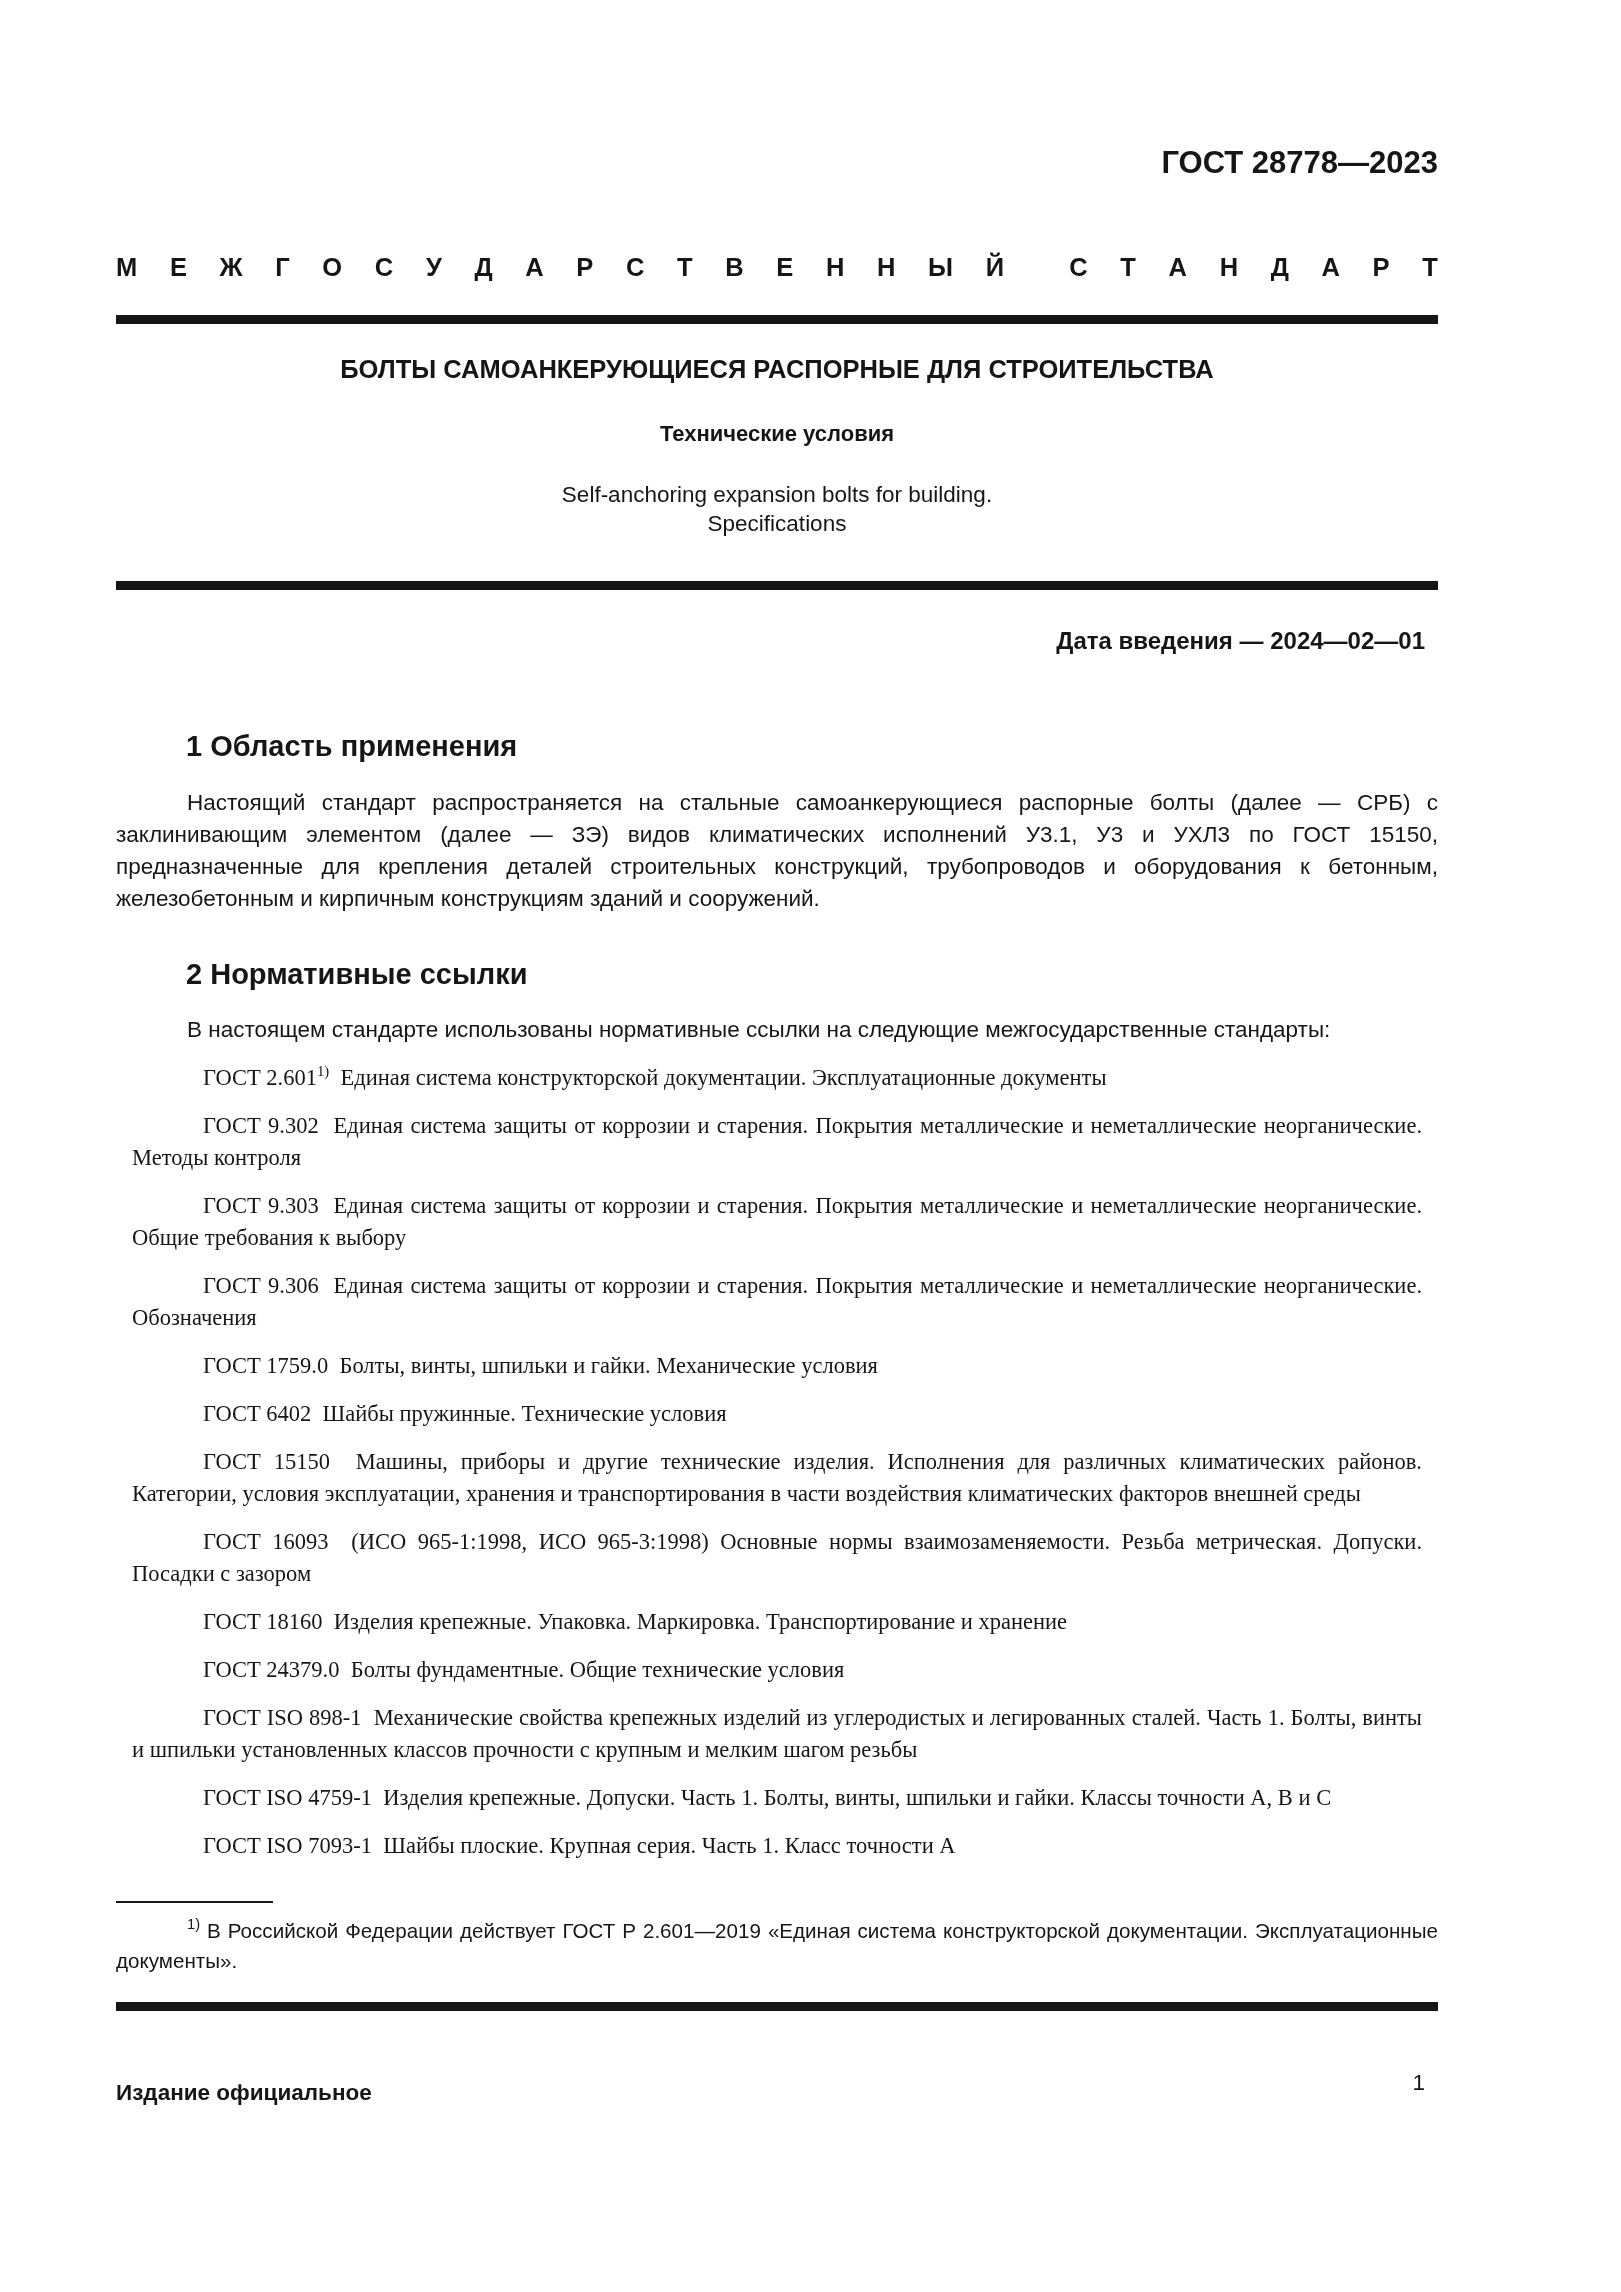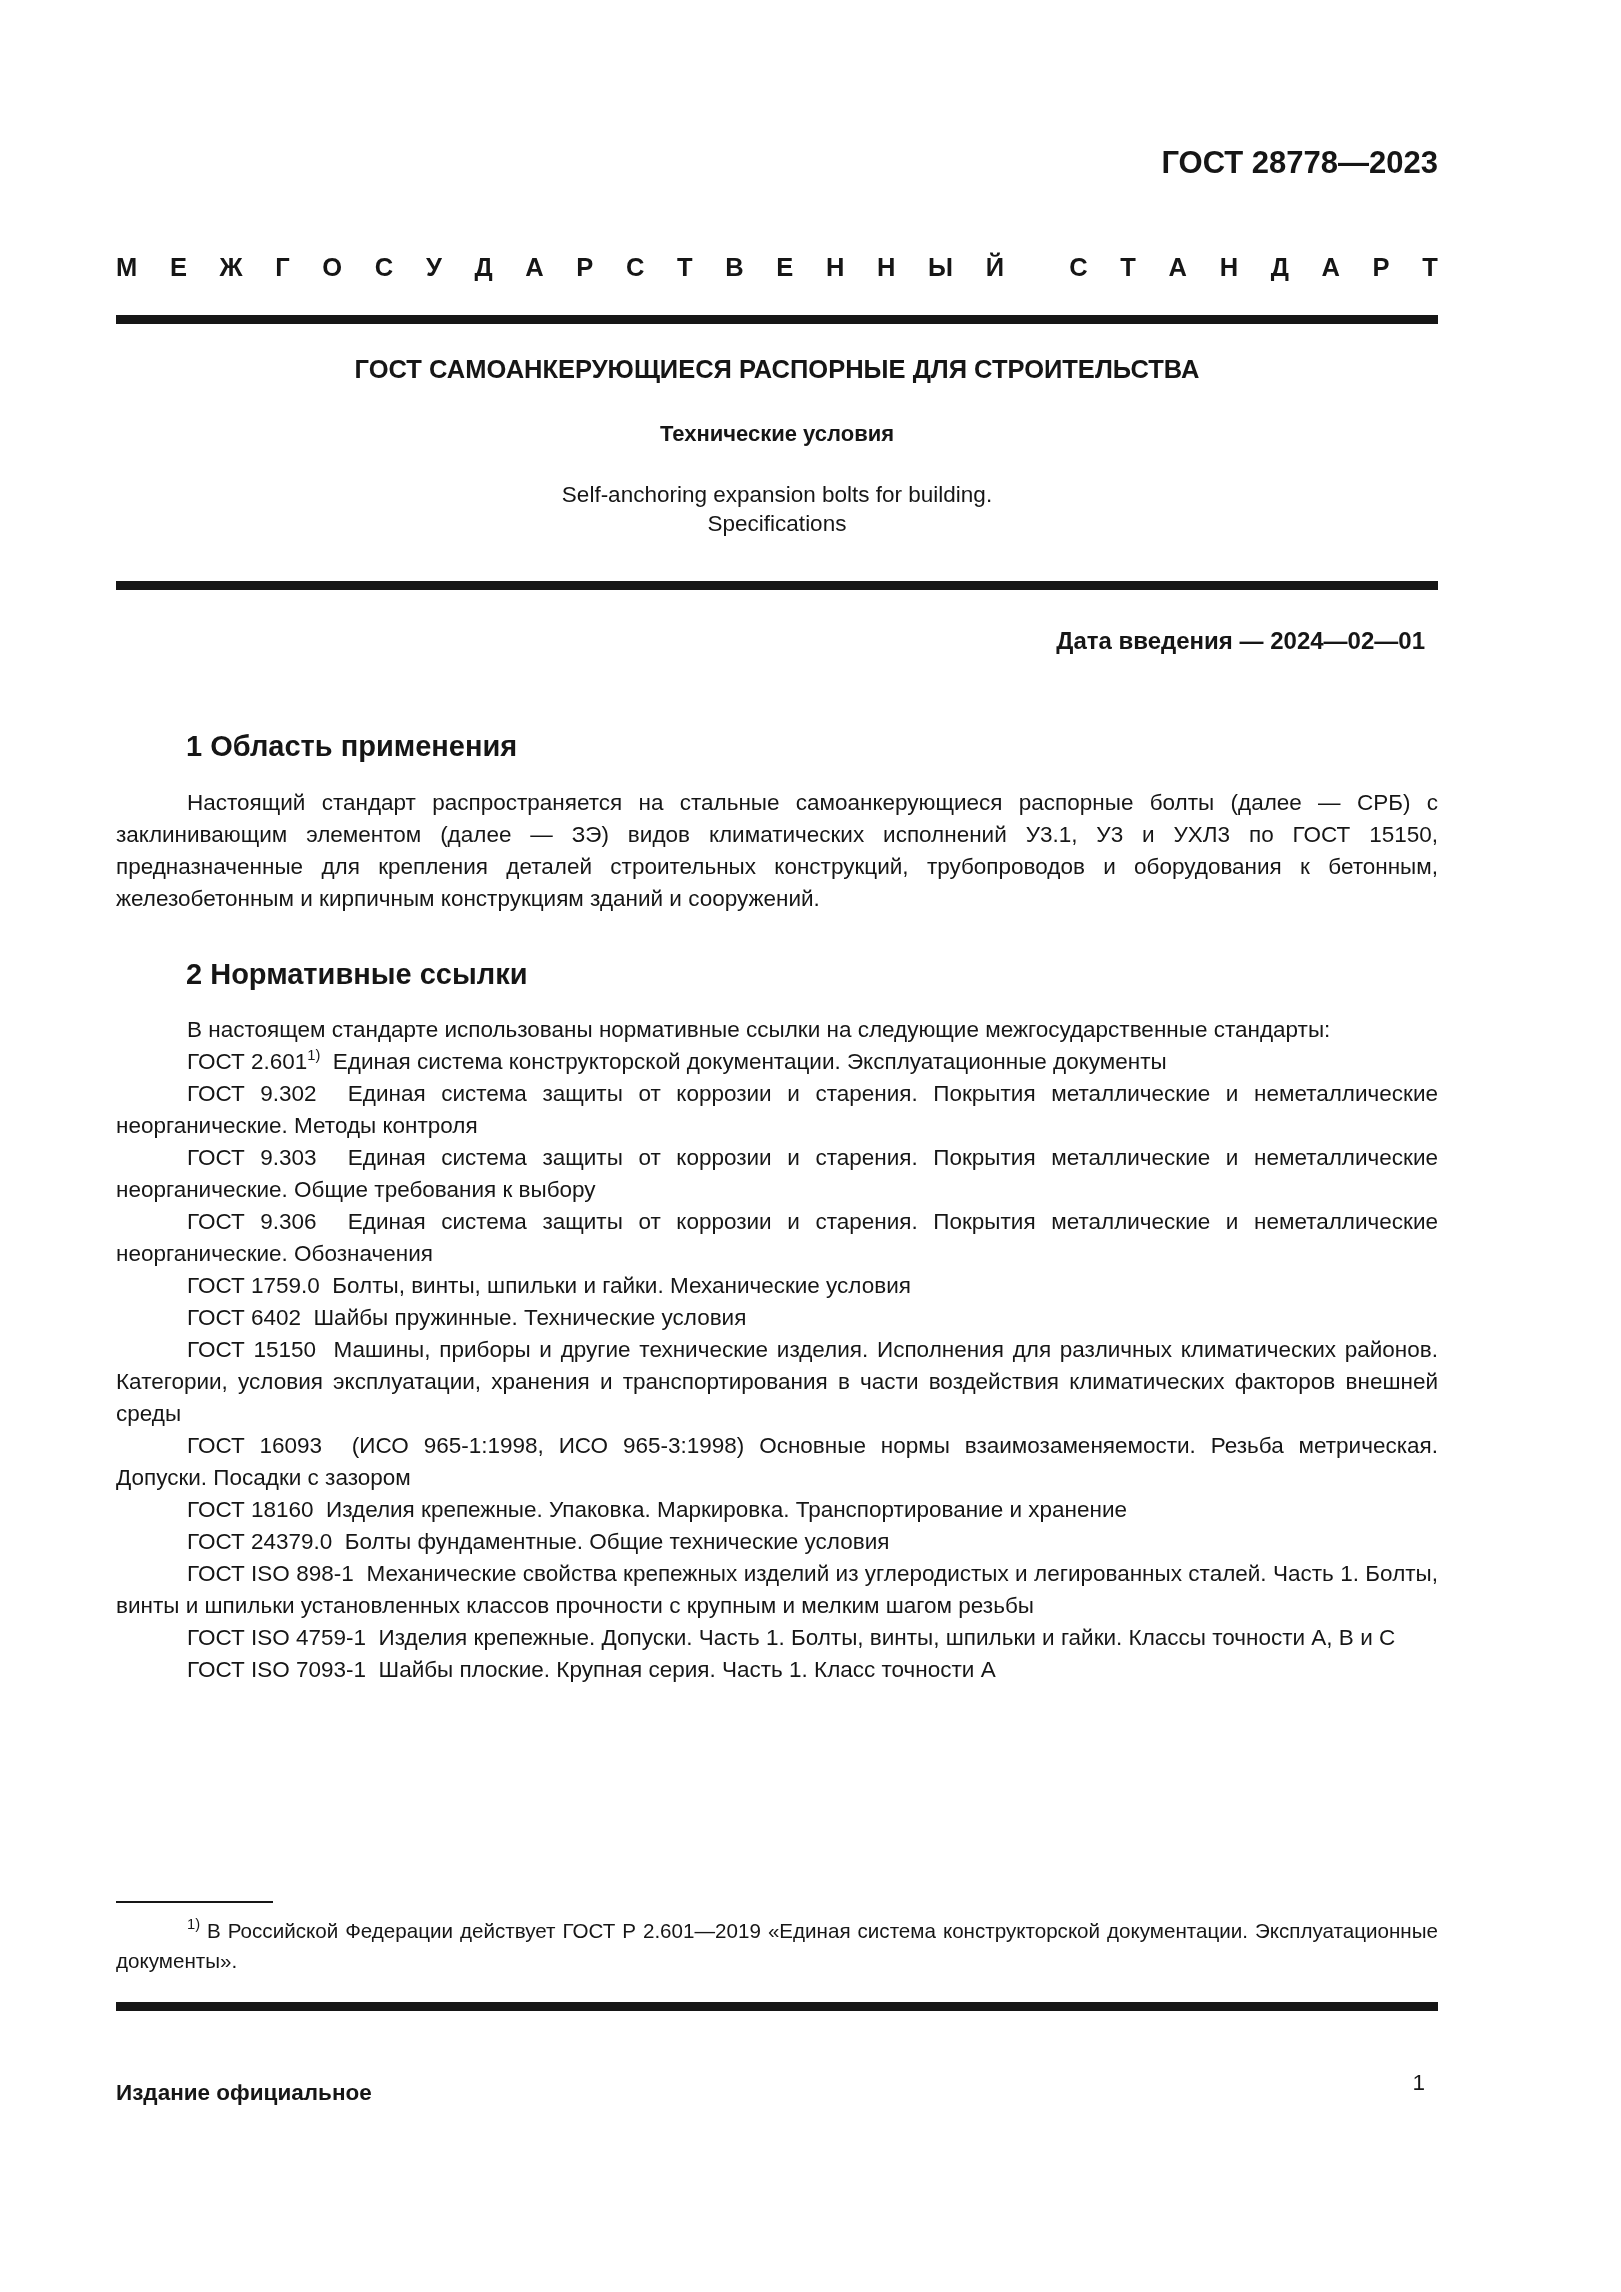--- a/index.html
+++ b/index.html
@@ -12,21 +12,21 @@
   .spaced-title span { display: inline-block; }
   .rule { left: 116px; width: 1322px; height: 8.8px; background: #161616; }
   .center { left: 116px; width: 1322px; text-align: center; white-space: nowrap; }
   .main-title { top: 355px; font-size: 25.5px; font-weight: bold; }
   .sub-title { top: 421px; font-size: 22px; font-weight: bold; }
   .en-title { top: 480px; font-size: 22.5px; line-height: 29px; }
   .date { right: 196px; top: 627px; font-size: 24px; font-weight: bold; white-space: nowrap; }
   .heading { left: 186px; font-size: 29px; font-weight: bold; white-space: nowrap; }
   .text-block { left: 116px; width: 1322px; font-size: 22.5px; line-height: 32px; }
   .para { text-indent: 71px; text-align: justify; margin: 0; }
-  .ref { margin: 0; text-indent: 71px; text-align: justify; }
+  .ref { margin: 16px; text-indent: 71px; text-align: justify; font-family: Liberation Serif, serif; }
   .ref .code { white-space: nowrap; }
   sup { font-size: 14.7px; line-height: 0; vertical-align: 8.8px; }
   .footnote-rule { left: 116px; width: 157px; height: 2px; background: #161616; top: 1901px; }
   .footnote { left: 116px; width: 1322px; top: 1916px; font-size: 20.6px; line-height: 30px;
               text-indent: 71px; text-align: justify; }
   .official { left: 116px; top: 2032px; font-size: 22.5px; font-weight: bold; white-space: nowrap; margin-top: 48px; }
   .page-num { right: 196px; top: 2070px; font-size: 22.5px; }
 </style>
 </head>
 <body>
@@ -58,21 +58,21 @@
     <span>А</span>
     <span>Н</span>
     <span>Д</span>
     <span>А</span>
     <span>Р</span>
     <span>Т</span>
   </div>
 
 <div class="abs rule" style="top:315px"></div>
 
-<div class="abs center main-title">ГОСТ САМОАНКЕРУЮЩИЕСЯ РАСПОРНЫЕ ДЛЯ СТРОИТЕЛЬСТВА</div>
+<div class="abs center main-title">БОЛТЫ САМОАНКЕРУЮЩИЕСЯ РАСПОРНЫЕ ДЛЯ СТРОИТЕЛЬСТВА</div>
 <div class="abs center sub-title">Технические условия</div>
 <div class="abs center en-title">
   <div>Self-anchoring expansion bolts for building.</div>
   <div>Specifications</div>
 </div>
 
 <div class="abs rule" style="top:581px"></div>
 
 <div class="abs date">Дата введения — 2024—02—01</div>
 

